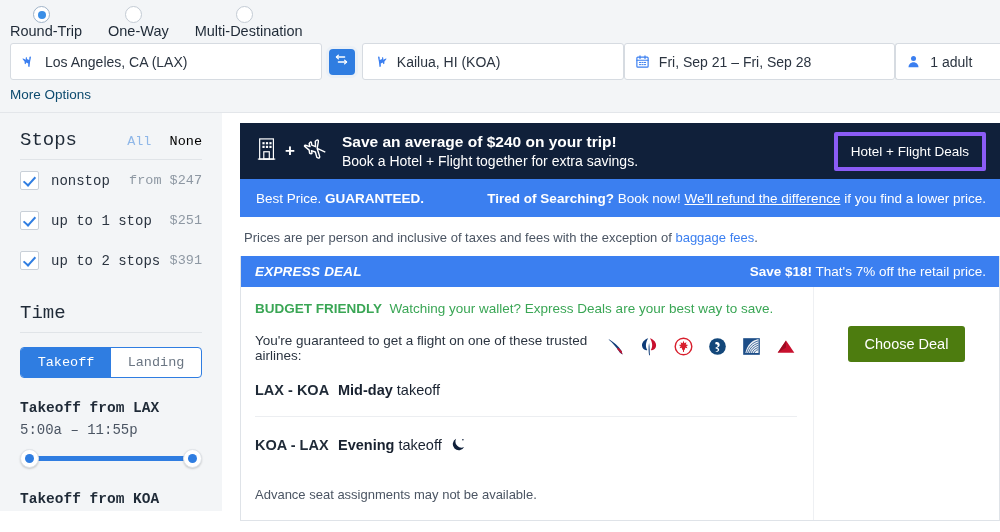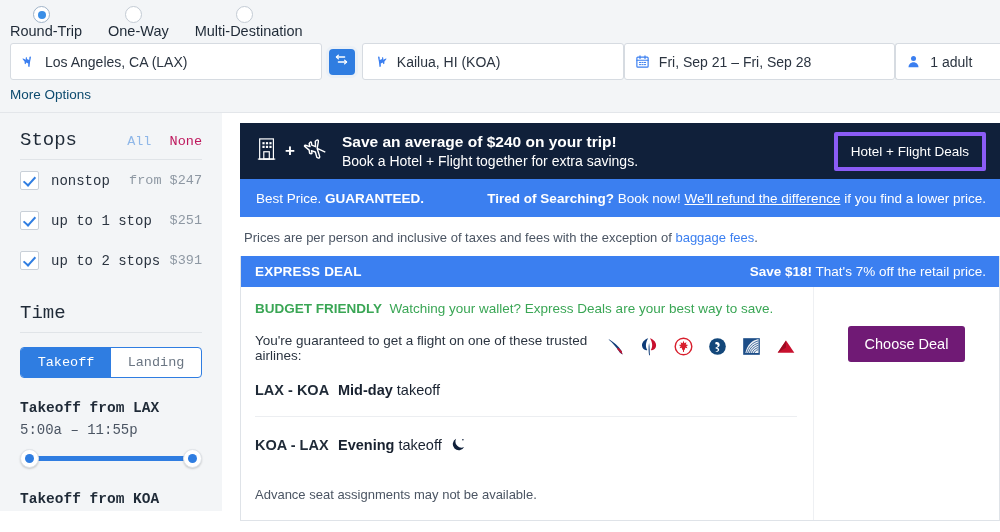--- a/index.html
+++ b/index.html
@@ -44,21 +44,21 @@
 
   
   .content { display:flex; height:398px; }
   .sidebar { width:222px; background:#f3f5f7; padding:0 20px; flex:none;font-family:Liberation Mono, monospace; }
   .mainpane { flex:1; padding:10px 0 0 18px; background:#fff; }
 
   
   .sec-head { display:flex; align-items:baseline; padding:16px 0 8px 0; }
   .sec-title { font-size:19px; color:#1f2a37; font-weight:400; }
   .sec-links { margin-left:auto; font-size:13.5px; }
-  .sec-links .lk { color:#be185d; cursor:pointer; margin-left:10px; }
+  .sec-links .lk { color:#000000; cursor:pointer; margin-left:10px; }
   .sec-links .lk.faded { color:#8fb7e8; }
   .divider { height:1px; background:#e0e4e8; }
 
   .chkrow { display:flex; align-items:center; padding:11px 0 10px 0; }
   .chkbox {
     width:19px; height:19px; border:1px solid #c9d0d8; background:#fff; border-radius:2px;
     margin-right:12px; flex:none; position:relative;
   }
   .chkbox::after {
     content:""; position:absolute; left:5px; top:2px; width:5px; height:10px;
@@ -112,21 +112,21 @@
 
   .pricesnote { font-size:13px; color:#4b5563; padding:13px 0 11px 4px; }
   .pricesnote a { color:#3b7ff0; text-decoration:none; cursor:pointer; }
 
   
   .deal { border:1px solid #dfe3e8; border-top:none; background:#fff; }
   .deal-head {
     background:#3b7ff0; color:#fff; height:31px; display:flex; align-items:center;
     padding:0 13px 0 14px; font-size:13.5px;
   }
-  .deal-head .ttl { font-weight:bold; letter-spacing:.2px; }
+  .deal-head .ttl { font-weight:bold; letter-spacing:.2px;font-style:italic; }
   .deal-head .save { margin-left:auto; white-space:nowrap; }
   .deal-head .save b { font-weight:bold; }
 
   .deal-body { display:flex; }
   .deal-left { flex:1; padding:14px 16px 0 14px; }
   .deal-right {
     width:186px; flex:none; border-left:1px solid #eef0f3;
     padding:22px 0 0 0; display:flex; flex-direction:column; align-items:center;
   }
   .budget { font-size:13.5px; color:#3aa655; }
@@ -137,21 +137,21 @@
   .leg { display:flex; align-items:center; padding:19px 0 18px 0; font-size:14.5px; }
   .leg .route { font-weight:bold; color:#1f2a37; width:83px; flex:none; }
   .leg .when b { font-weight:bold; }
   .leg-div { height:1px; background:#eceef1; }
   .advance { font-size:13px; color:#4b5563; padding:16px 0 18px 0; }
 
   .price { font-size:31px; font-weight:bold; color:#2f7de1; line-height:1; }
   .price .cur { font-size:17px; vertical-align:6px; font-weight:bold; }
   .price .cents { font-size:15px; vertical-align:9px; font-weight:bold; }
   .choose {
-    margin-top:17px; background:#701a75; color:#fff; border:none; border-radius:3px;
+    margin-top:17px; background:#4d7c0f; color:#fff; border:none; border-radius:3px;
     padding:10px 17px; font-size:14.5px; cursor:pointer; font-family:inherit;
   }
 </style>
 </head>
 <body>
 
 <div class="searchbar">
 
   <div class="triprow">
     <label class="tripopt">

